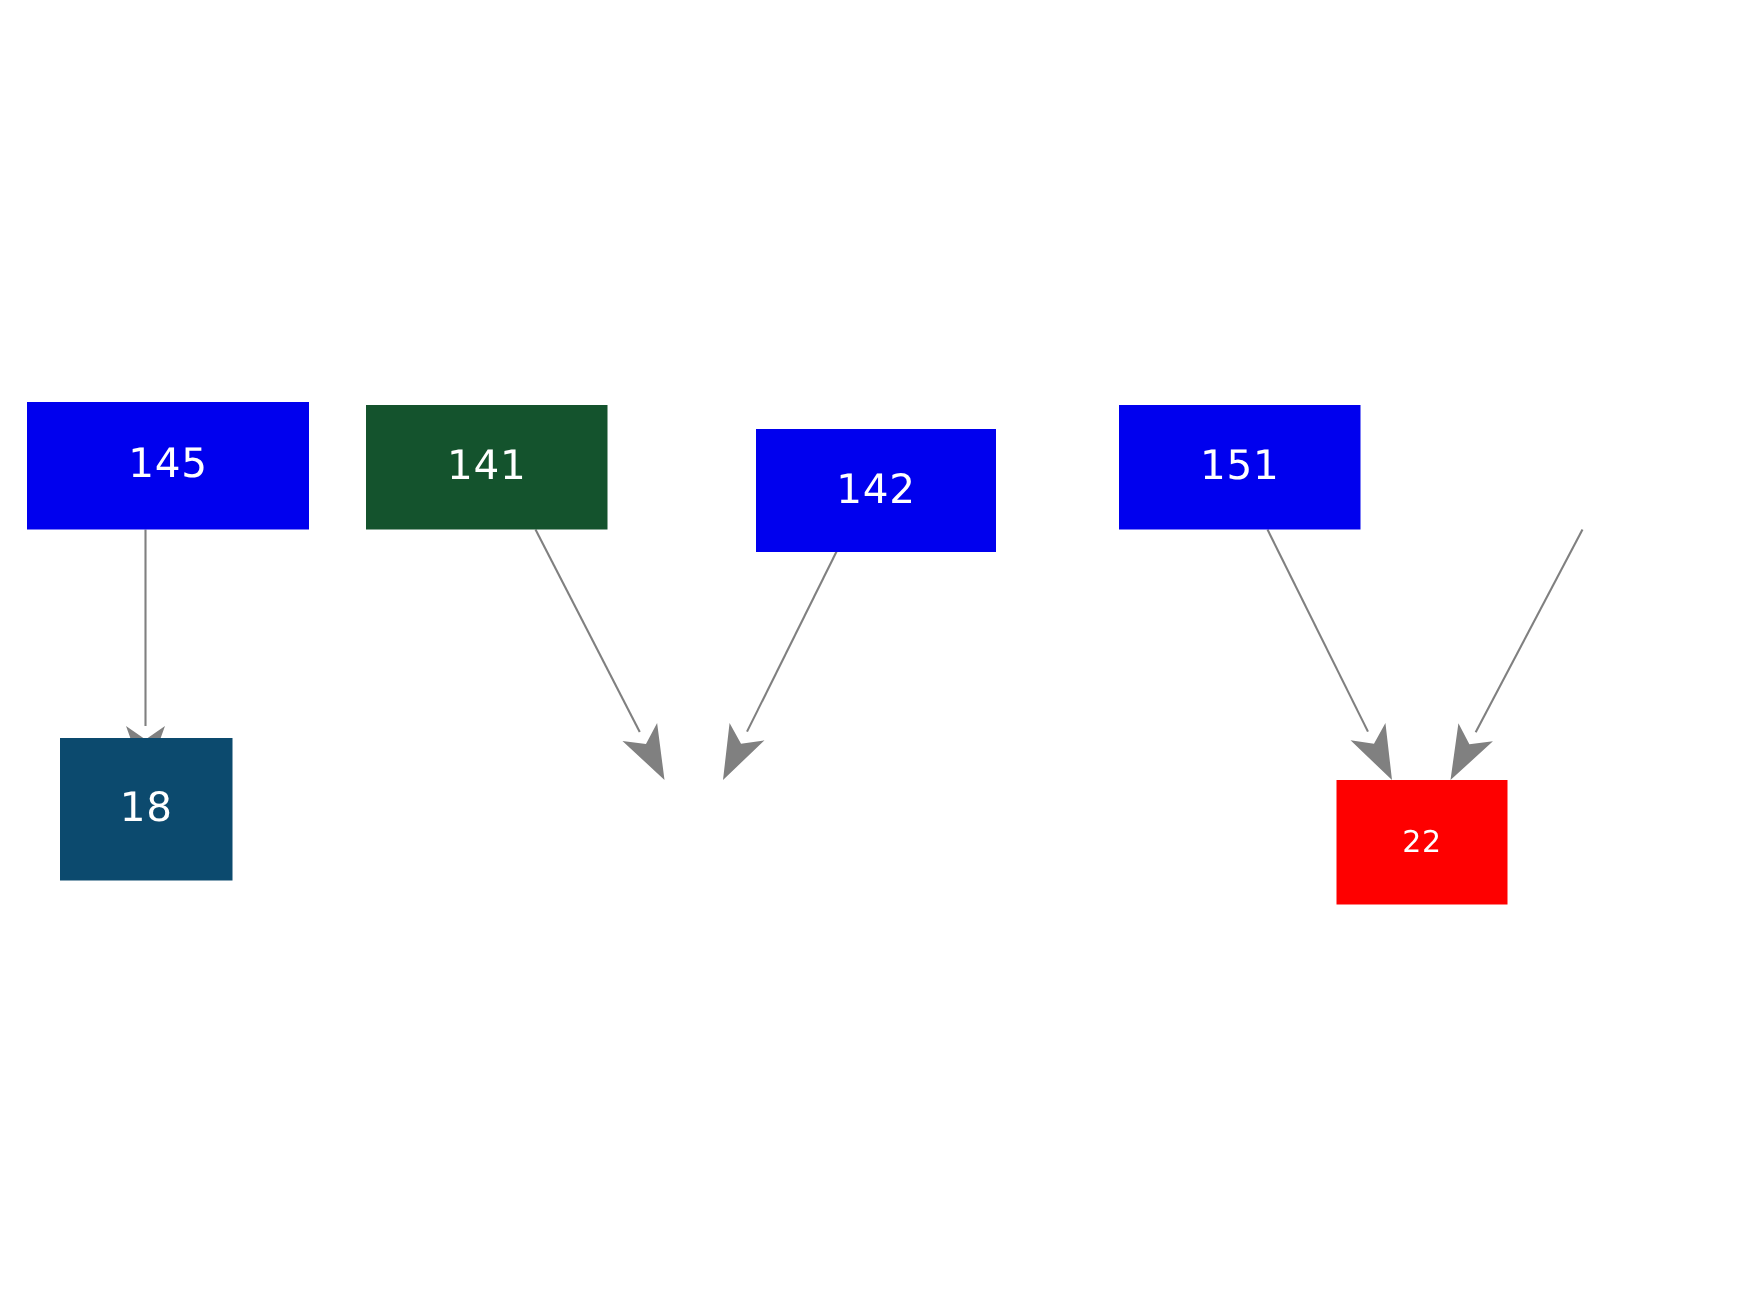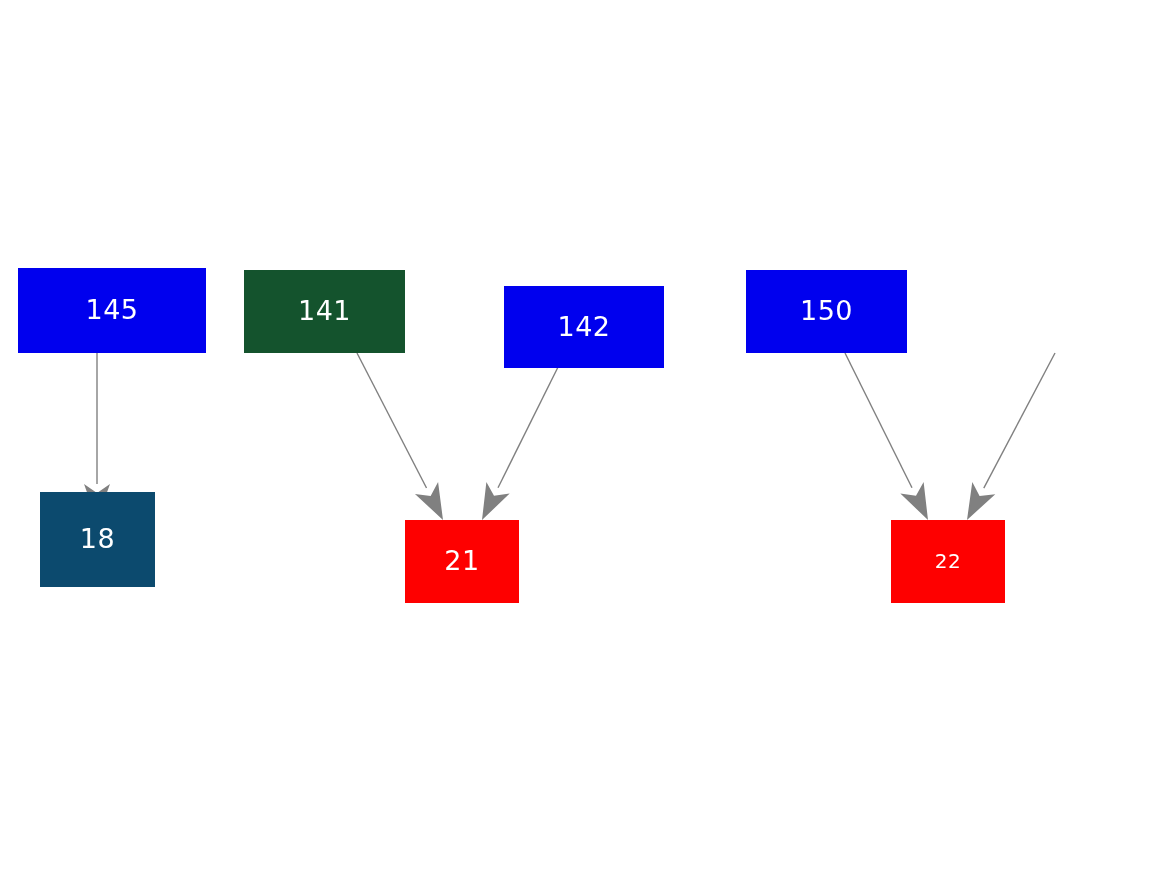--- a/index.html
+++ b/index.html
@@ -71,25 +71,22 @@
   <div class="node node-source" id="node-n145" style="left: 18px; top: 268px; width: 188px; height: 85px; background: rgb(0, 0, 238); color: rgb(255, 255, 255); font-size: 27px;">
     <span class="node-label">145</span>
   </div>
   <div class="node node-source" id="node-n141" style="left: 244px; top: 270px; width: 161px; height: 83px; background: #14532d; color: rgb(255, 255, 255); font-size: 27px;">
     <span class="node-label">141</span>
   </div>
   <div class="node node-source" id="node-n142" style="left: 504px; top: 286px; width: 160px; height: 82px; background: rgb(0, 0, 238); color: rgb(255, 255, 255); font-size: 27px;">
     <span class="node-label">142</span>
   </div>
   <div class="node node-source" id="node-n105" style="left: 746px; top: 270px; width: 161px; height: 83px; background: rgb(0, 0, 238); color: rgb(255, 255, 255); font-size: 27px;">
-    <span class="node-label">150</span>
+    <span class="node-label">151</span>
   </div>
   <div class="node node-target" id="node-n18" style="left: 40px; top: 492px; width: 115px; height: 95px; background: #0c4a6e; color: rgb(255, 255, 255); font-size: 27px;">
     <span class="node-label">18</span>
-  </div>
-  <div class="node node-target" id="node-n21" style="left: 405px; top: 520px; width: 114px; height: 83px; background: rgb(254, 0, 0); color: rgb(255, 255, 255); font-size: 27px;">
-    <span class="node-label">21</span>
   </div>
   <div class="node node-target" id="node-n22" style="left: 891px; top: 520px; width: 114px; height: 83px; background: rgb(254, 0, 0); color: rgb(255, 255, 255); font-size: 20px;">
     <span class="node-label">22</span>
   </div>
 
 </div>
 
 </body></html>

